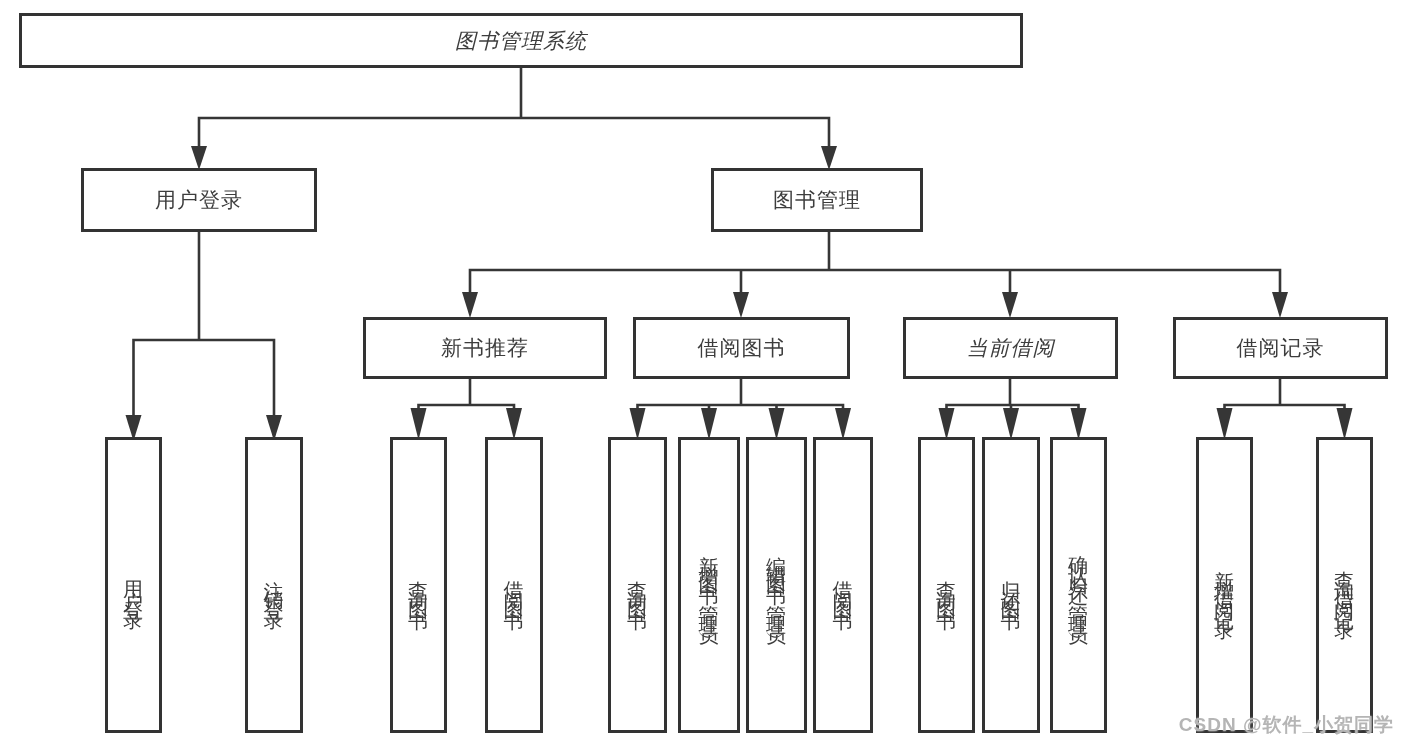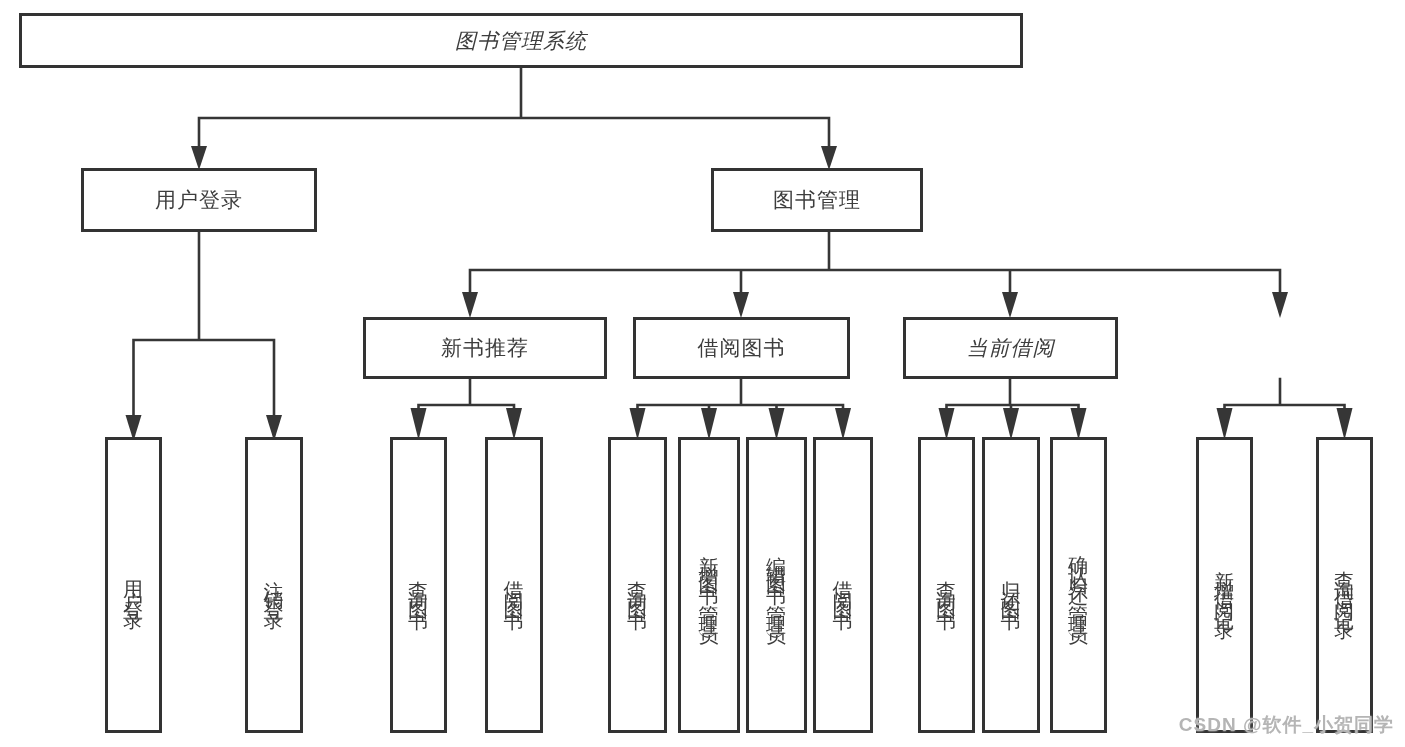--- a/index.html
+++ b/index.html
@@ -104,20 +104,21 @@
   </svg>
 
   <div class="node hbox" style="left:19px; top:13px; width:1004px; height:55px;font-style:italic;">图书管理系统</div>
 
   <div class="node hbox" style="left:81px; top:168px; width:236px; height:64px;">用户登录</div>
   <div class="node hbox" style="left:711px; top:168px; width:212px; height:64px;">图书管理</div>
 
   <div class="node hbox" style="left:363px; top:317px; width:244px; height:62px;">新书推荐</div>
   <div class="node hbox" style="left:633px; top:317px; width:217px; height:62px;">借阅图书</div>
   <div class="node hbox" style="left:903px; top:317px; width:215px; height:62px;font-style:italic;">当前借阅</div>
+  <div class="node hbox" style="left:1173px; top:317px; width:215px; height:62px;">借阅记录</div>
 
   <div class="node vbox" style="left:105px; top:437px; width:57px; height:296px;">用户登录</div>
   <div class="node vbox" style="left:245px; top:437px; width:58px; height:296px;">注销登录</div>
 
   <div class="node vbox" style="left:390px; top:437px; width:57px; height:296px;">查询图书</div>
   <div class="node vbox" style="left:485px; top:437px; width:58px; height:296px;">借阅图书</div>
 
   <div class="node vbox" style="left:608px; top:437px; width:59px; height:296px;">查询图书</div>
   <div class="node vbox" style="left:678px; top:437px; width:62px; height:296px;">新增图书（管理员）</div>
   <div class="node vbox" style="left:746px; top:437px; width:61px; height:296px;">编辑图书（管理员）</div>

